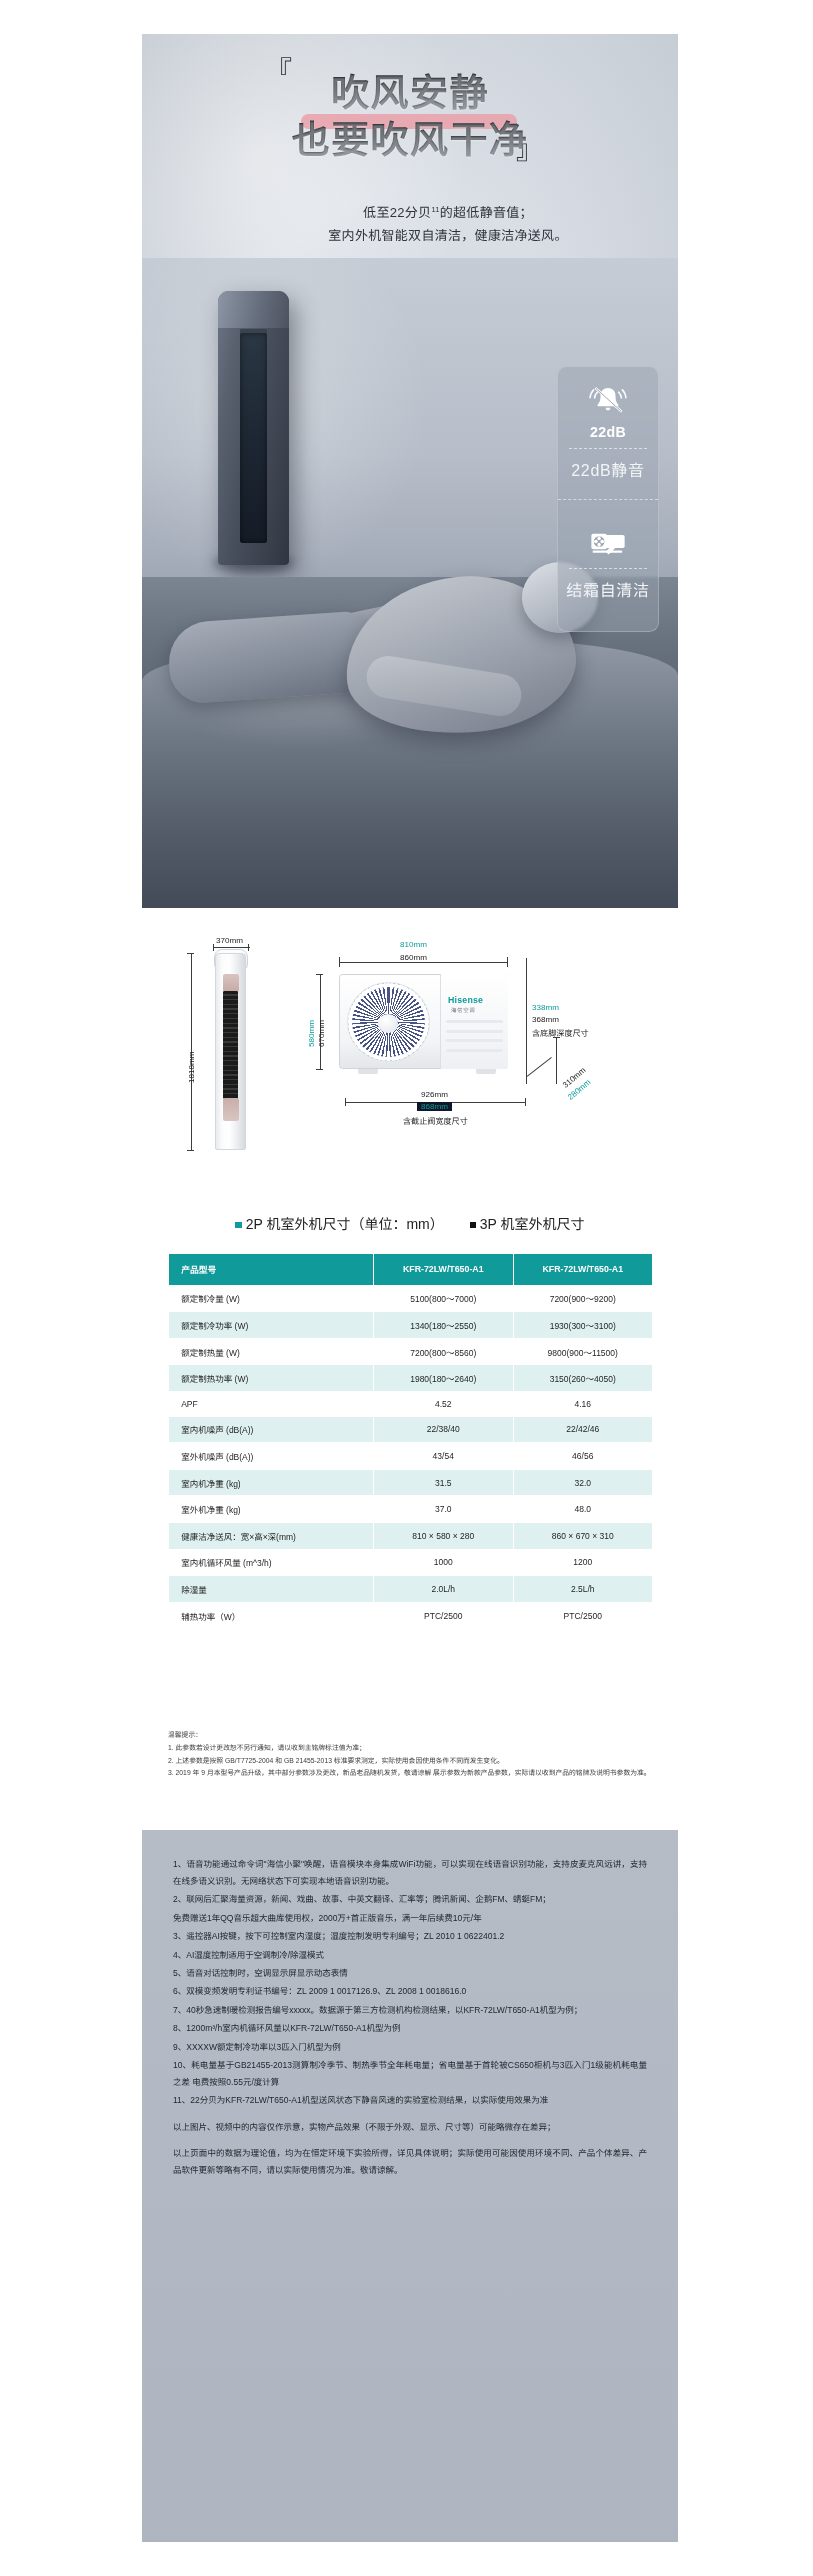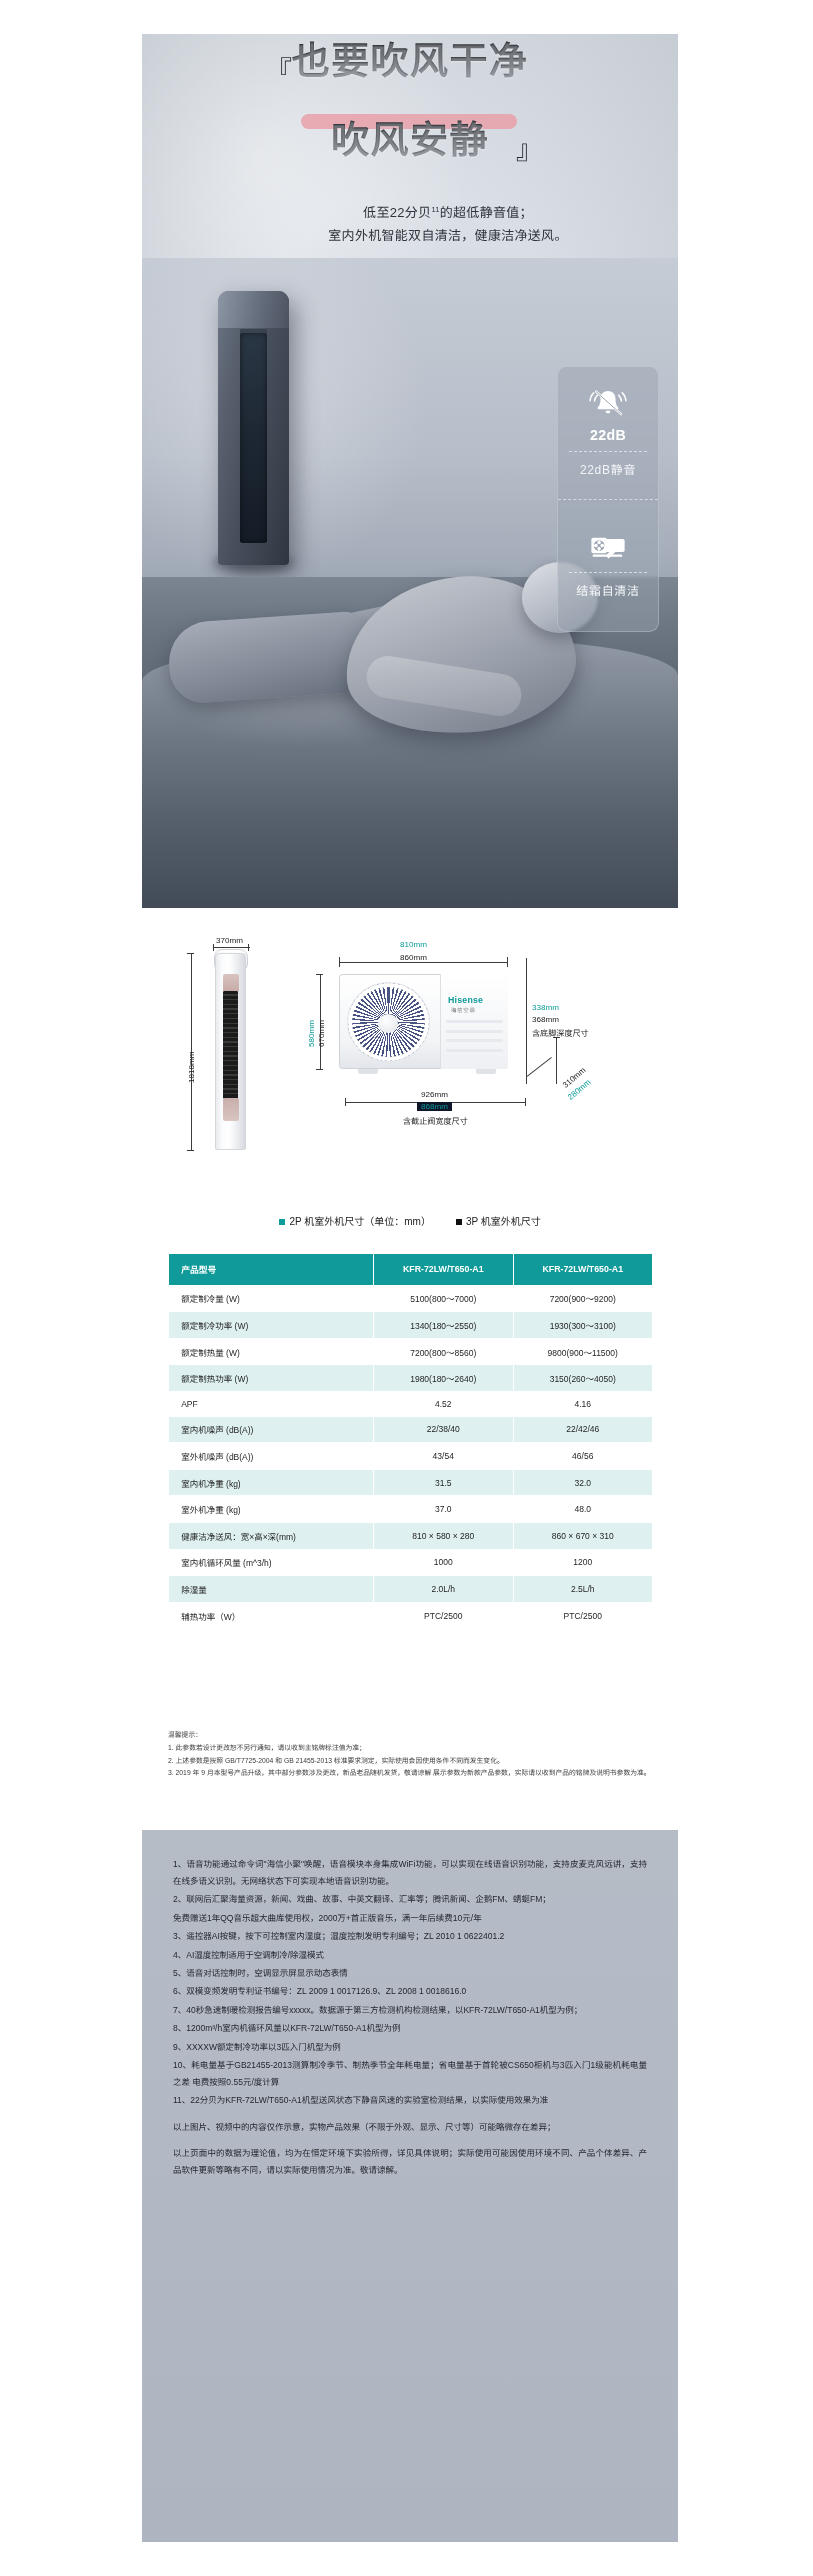--- a/index.html
+++ b/index.html
@@ -147,21 +147,21 @@
     display:flex; flex-direction:column; align-items:center;
   }
   .feat {
     width: 100%; flex: 1; display:flex; flex-direction:column;
     align-items:center; justify-content:center; gap: 8.1px;
   }
   .feat + .feat { border-top: 0.7px dashed rgba(255,255,255,.55); }
   .feat-icon { width: 38px; height: 31px; display:block; }
   .feat-icon svg { width:100%; height:100%; display:block; }
   .feat-val { color:#fff; font-size: 14.2px; font-weight:700; letter-spacing:0.3px; }
-  .feat-label { color:#f2f4f6; font-size: 12px; letter-spacing:0.7px; }
+  .feat-label { color:#f2f4f6; font-size: 16px; letter-spacing:0.7px; }
 
   
   .dim-section { position:absolute; left:142px; top:935px; width:536px; height:312px; background:#fff; }
   .dim-label { position:absolute; font-size: 8.1px; color:#1d1d1d; white-space:nowrap; }
   .dim-label.teal { color:#0d9b9b; }
   .dim-label.vert { transform: rotate(-90deg); transform-origin: left top; }
   .dim-line { position:absolute; background:#3c3c3c; }
   .dim-line.h { height: 0.7px; }
   .dim-line.v { width: 0.7px; }
   .tick { position:absolute; background:#3c3c3c; }
@@ -216,21 +216,21 @@
   .out-side {
     position:absolute; left: 298px; top: 39px; width: 68px; height: 95px;
     background: linear-gradient(180deg,#ffffff,#eef0f3);
     border-left:0.7px solid #dcdfe4; border-radius: 0 3.4px 3.4px 0;
   }
   .out-brand { position:absolute; left: 306px; top: 60px; font-size: 8.8px; font-weight:700; color:#0d9b9b; letter-spacing:0.2px; }
   .out-brand-cn { position:absolute; left: 309px; top: 71px; font-size: 5.4px; color:#6b7278; letter-spacing:0.7px; }
   .out-slot { position:absolute; left: 304px; width: 57px; height: 2.7px; background:#e6e9ed; border-radius:1.4px; }
   .out-foot { position:absolute; top: 134px; width: 20.3px; height: 4.7px; background:#dfe3e7; border-radius:0 0 2px 2px; }
 
-  .legend { position:absolute; left:142px; top:1213px; width:536px; text-align:center; font-size: 10px; color:#222; }
+  .legend { position:absolute; left:142px; top:1213px; width:536px; text-align:center; font-size: 14px; color:#222; }
   .legend span.sw { display:inline-block; width: 6.1px; height: 6.1px; vertical-align: middle; margin-right:4.1px; }
   .legend .sw-teal { background:#0d9b9b; }
   .legend .sw-black { background:#111; }
   .legend .item { display:inline-block; margin: 0 11px; vertical-align: middle; }
 
   
   .spec { position:absolute; left:168px; top:1253px; width: 485px; border-collapse: collapse; }
   .spec th, .spec td {
     border: 0.7px solid #ffffff;
     font-size: 8.5px; padding: 6.8px 4.1px; text-align:center; color:#1f1f1f;
@@ -264,22 +264,22 @@
 <div class="page">
 
   <section class="hero">
     <div class="hero-vignette"></div>
 
     <div class="q q-open">『</div>
     <div class="q q-close">』</div>
 
     <div class="title-wrap">
       <div class="hl-bar"></div>
+      <div class="tl tl-1">吹风安静</div>
       <div class="tl tl-2">也要吹风干净</div>
-      <div class="tl tl-1">吹风安静</div>
     </div>
 
     <div class="sub">
       <div>
         <span>低至22分贝</span><sup>11</sup><span>的超低静音值；</span>
       </div>
       <div>室内外机智能双自清洁，健康洁净送风。</div>
     </div>
 
     <div class="scene">

